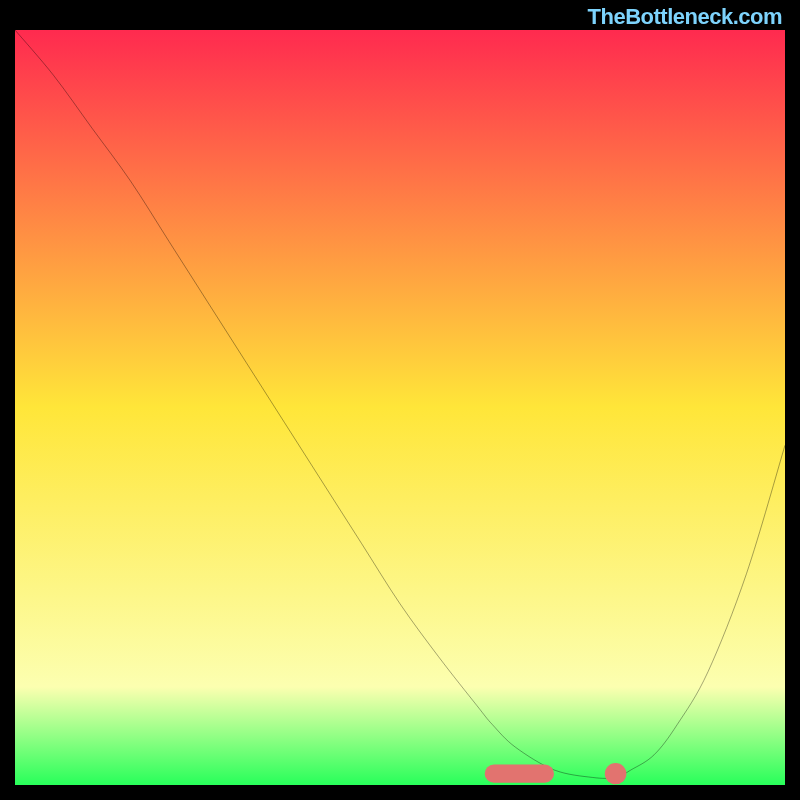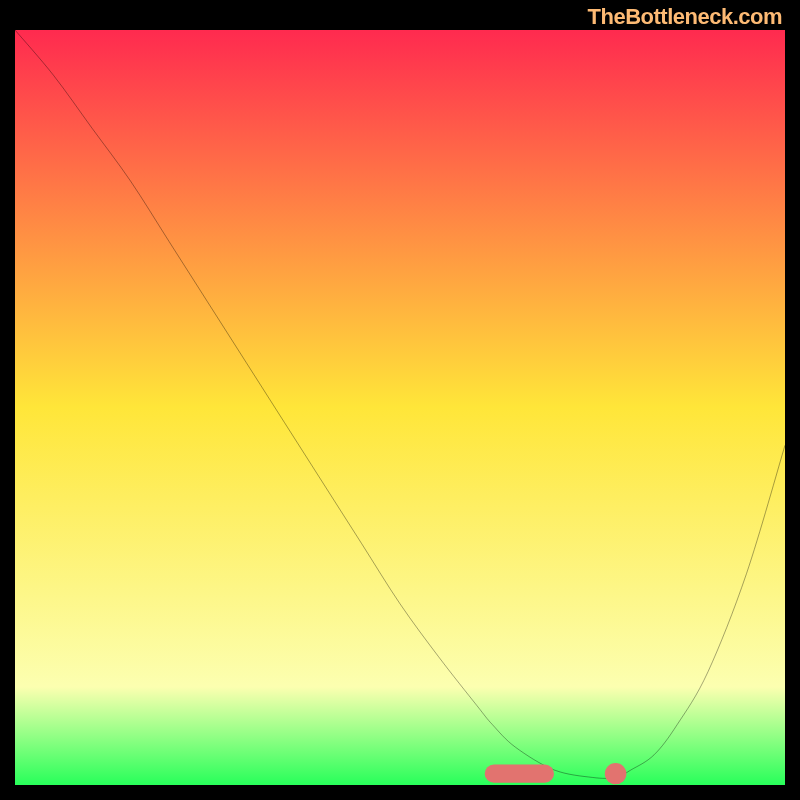--- a/index.html
+++ b/index.html
@@ -10,21 +10,21 @@
     background: #000;
     position: relative;
     font-family: Arial, sans-serif;
   }
   .watermark {
     position: absolute;
     top: 4px;
     right: 18px;
     font-size: 22px;
     font-weight: bold;
-    color: #fdba74;
+    color: #7dd3fc;
     letter-spacing: -0.5px;
   }
   .plot {
     position: absolute;
     left: 15px;
     top: 30px;
     width: 770px;
     height: 755px;
   }
   .plot svg {

